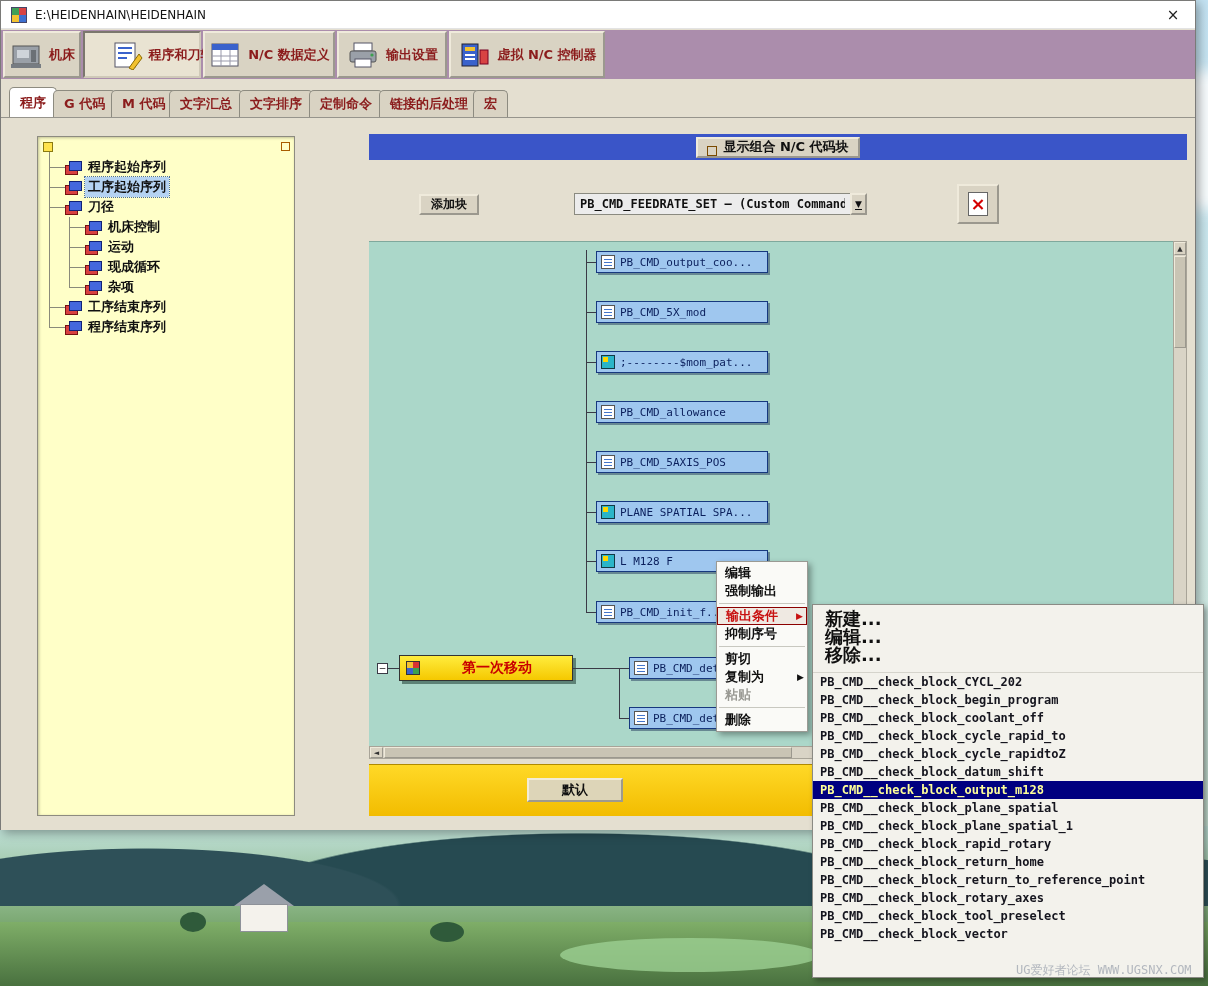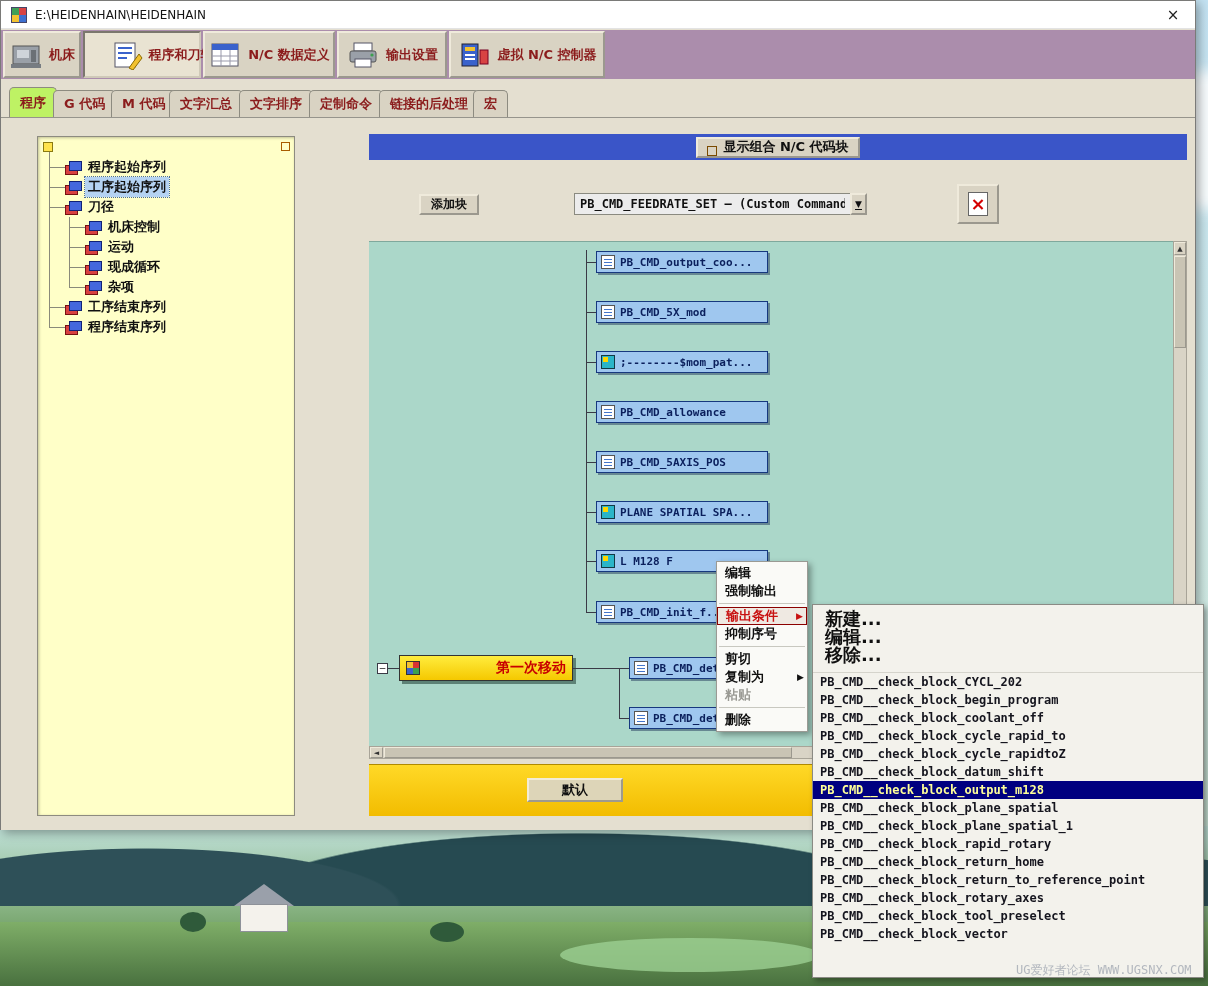--- a/index.html
+++ b/index.html
@@ -41,21 +41,21 @@
   .tb-btn{position:absolute;top:1px;height:47px;background:#d9d3c3;border:2px outset #efeadb;
     display:flex;align-items:center;justify-content:center;gap:6px;padding:0 6px;}
   .tb-btn.active{background:#e9e3d2;border:2px inset #cfc9b8;}
   .tb-label{font-size:13px;font-weight:bold;color:#8b1c1c;white-space:nowrap;}
   .tb-ico{width:34px;height:30px;flex:none;}
   .tabrow{position:absolute;left:0;top:78px;width:1194px;height:39px;background:#e4dfd0;
     border-bottom:1px solid #96948c;}
   .tab{position:absolute;bottom:0;height:27px;background:#d9d3c3;border:1px solid #8d8b80;
     border-bottom:none;border-radius:5px 5px 0 0;display:flex;align-items:center;
     padding:0 10px;font-size:13px;font-weight:bold;color:#8b1c1c;white-space:nowrap;}
-  .tab.active{height:30px;background:#bef264;}
+  .tab.active{height:30px;background:#ffffff;}
   .content{position:absolute;left:0;top:117px;width:1194px;height:712px;background:#e4dfd0;}
   
   .tree-panel{position:absolute;left:36px;top:18px;width:258px;height:680px;background:#ffffc8;
     border:1px solid #8d8b80;box-shadow:inset 1px 1px 3px rgba(0,0,0,.25);}
   .root-square{position:absolute;left:5px;top:5px;width:10px;height:10px;background:#ffe34d;
     border:1px solid #8a7a10;}
   .grip-square{position:absolute;right:4px;top:5px;width:9px;height:9px;background:#ff921;
     border:1px solid #a85c00;}
   .tline{position:absolute;background:#8a8a7a;}
   .tree-row{position:absolute;height:20px;display:flex;align-items:center;gap:5px;}
@@ -88,34 +88,34 @@
   .trash-page{width:20px;height:24px;background:#fff;border:1px solid #666;position:relative;
     display:flex;align-items:center;justify-content:center;}
   .trash-x{color:#d40000;font-weight:bold;font-size:18px;line-height:18px;}
   
   .canvas{position:absolute;left:368px;top:123px;width:804px;height:505px;background:#abd7c9;
     border-top:1px solid #7fa89c;overflow:hidden;}
   .cline{position:absolute;background:#3a3a46;}
   .block{position:absolute;width:172px;height:22px;background:#9fc7ef;border:1px solid #16387e;
     box-shadow:2px 2px 0 rgba(20,40,80,.45);display:flex;align-items:center;gap:5px;padding:0 4px;}
   .blk-text{font-family:"DejaVu Sans Mono","Liberation Mono",monospace;font-size:11px;
-    font-weight:bold;color:#0a1f5c;white-space:nowrap;overflow:hidden;}
+    font-weight:normal;color:#0a1f5c;white-space:nowrap;overflow:hidden;}
   .blk-ico{width:14px;height:14px;background:#fff;border:1px solid #555;position:relative;flex:none;}
   .blk-ico.cmd::after{content:"";position:absolute;left:2px;right:2px;top:3px;height:8px;
     background:repeating-linear-gradient(#4477cc 0 1px,transparent 1px 3px);}
   .blk-ico.txt{background:#2bb5c8;border:1px solid #123a44;}
   .blk-ico.txt::after{content:"";position:absolute;left:1px;top:1px;width:5px;height:5px;background:#ffd700;}
   .expand-box{position:absolute;width:11px;height:11px;background:#fff;border:1px solid #3a3a46;
     display:flex;align-items:center;justify-content:center;font-size:9px;line-height:9px;color:#101010;}
   .first-move{position:absolute;left:30px;top:413px;width:174px;height:26px;
     background:linear-gradient(#ffec3d,#f5c800);border:1px solid #333;
     box-shadow:3px 3px 0 rgba(30,60,50,.55);display:flex;align-items:center;gap:8px;padding:0 6px;}
   .fm-ico{width:14px;height:14px;flex:none;border:1px solid #333;
     background:conic-gradient(#d83333 0 25%,#3da04f 0 50%,#3a62cc 0 75%,#f2c231 0);}
-  .fm-text{flex:1;text-align:right;font-size:14px;font-weight:bold;color:#c80000;white-space:nowrap;}
+  .fm-text{flex:1;text-align:center;font-size:14px;font-weight:bold;color:#c80000;white-space:nowrap;}
   
   .vscroll{position:absolute;left:1172px;top:123px;width:14px;height:505px;background:#d9d4c6;
     border:1px solid #a8a498;}
   .hscroll{position:absolute;left:368px;top:628px;width:804px;height:13px;background:#d9d4c6;
     border:1px solid #a8a498;}
   .sc-btn{position:absolute;background:#d9d3c3;border:1px outset #efeadb;display:flex;
     align-items:center;justify-content:center;font-size:7px;color:#333;}
   .sc-thumb{position:absolute;background:#c9c4b4;border:1px outset #efeadb;}
   
   .footer{position:absolute;left:368px;top:646px;width:818px;height:52px;

